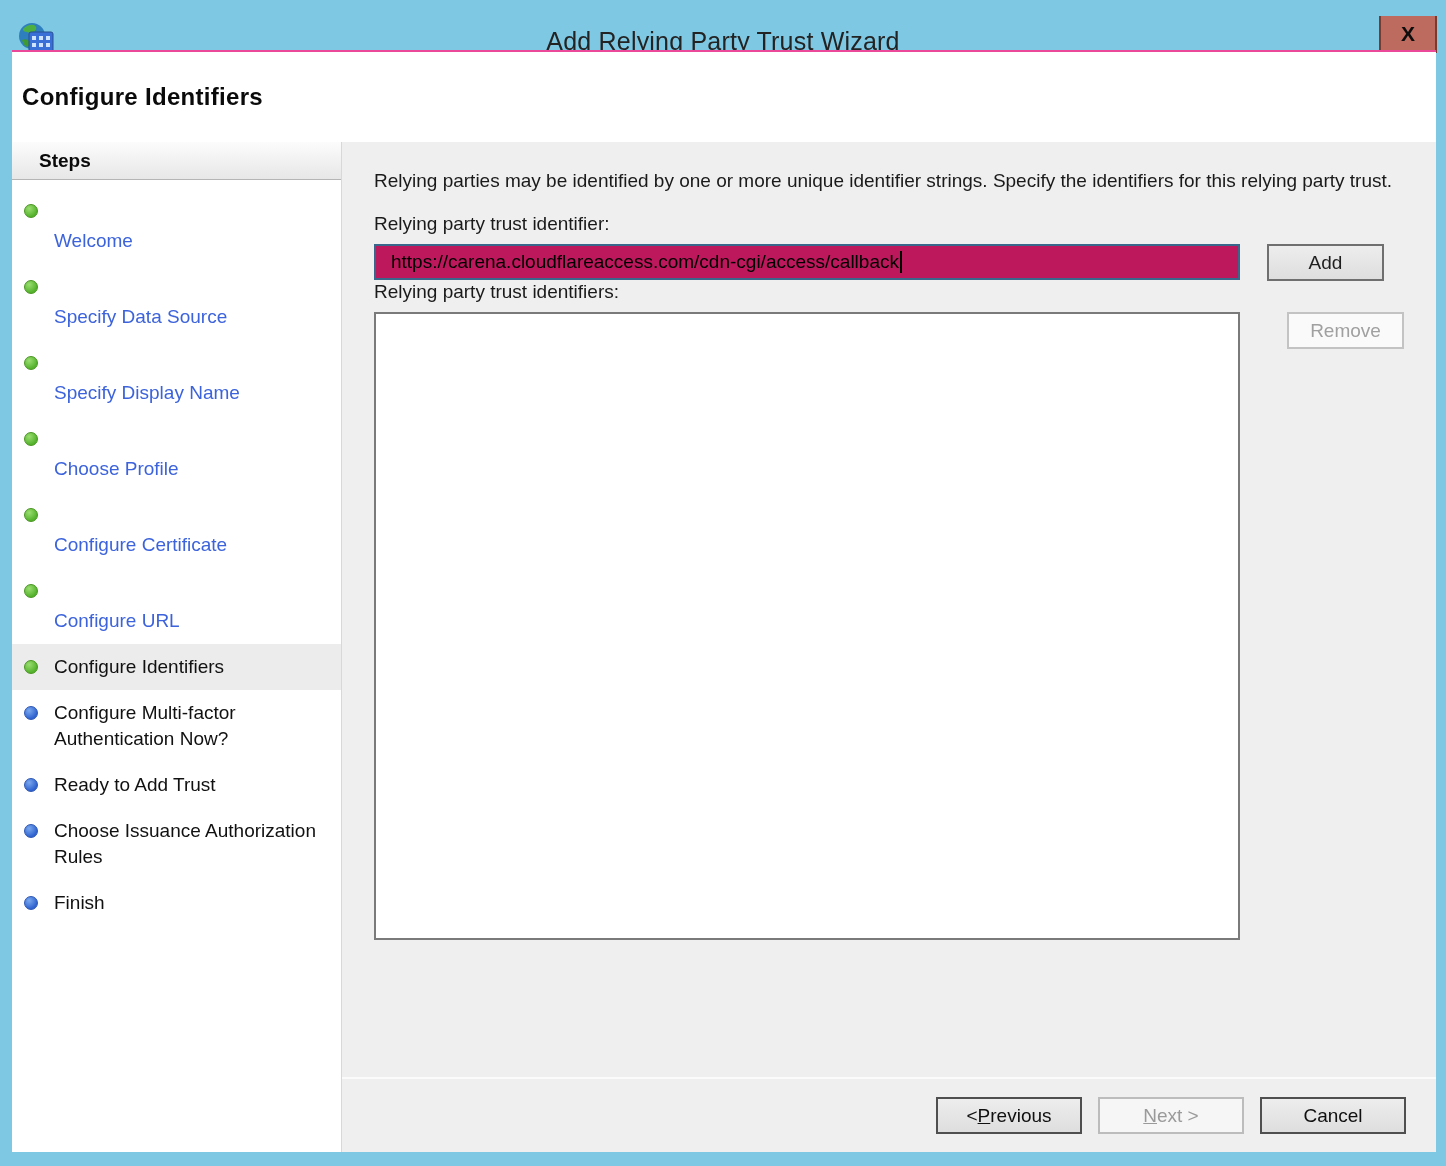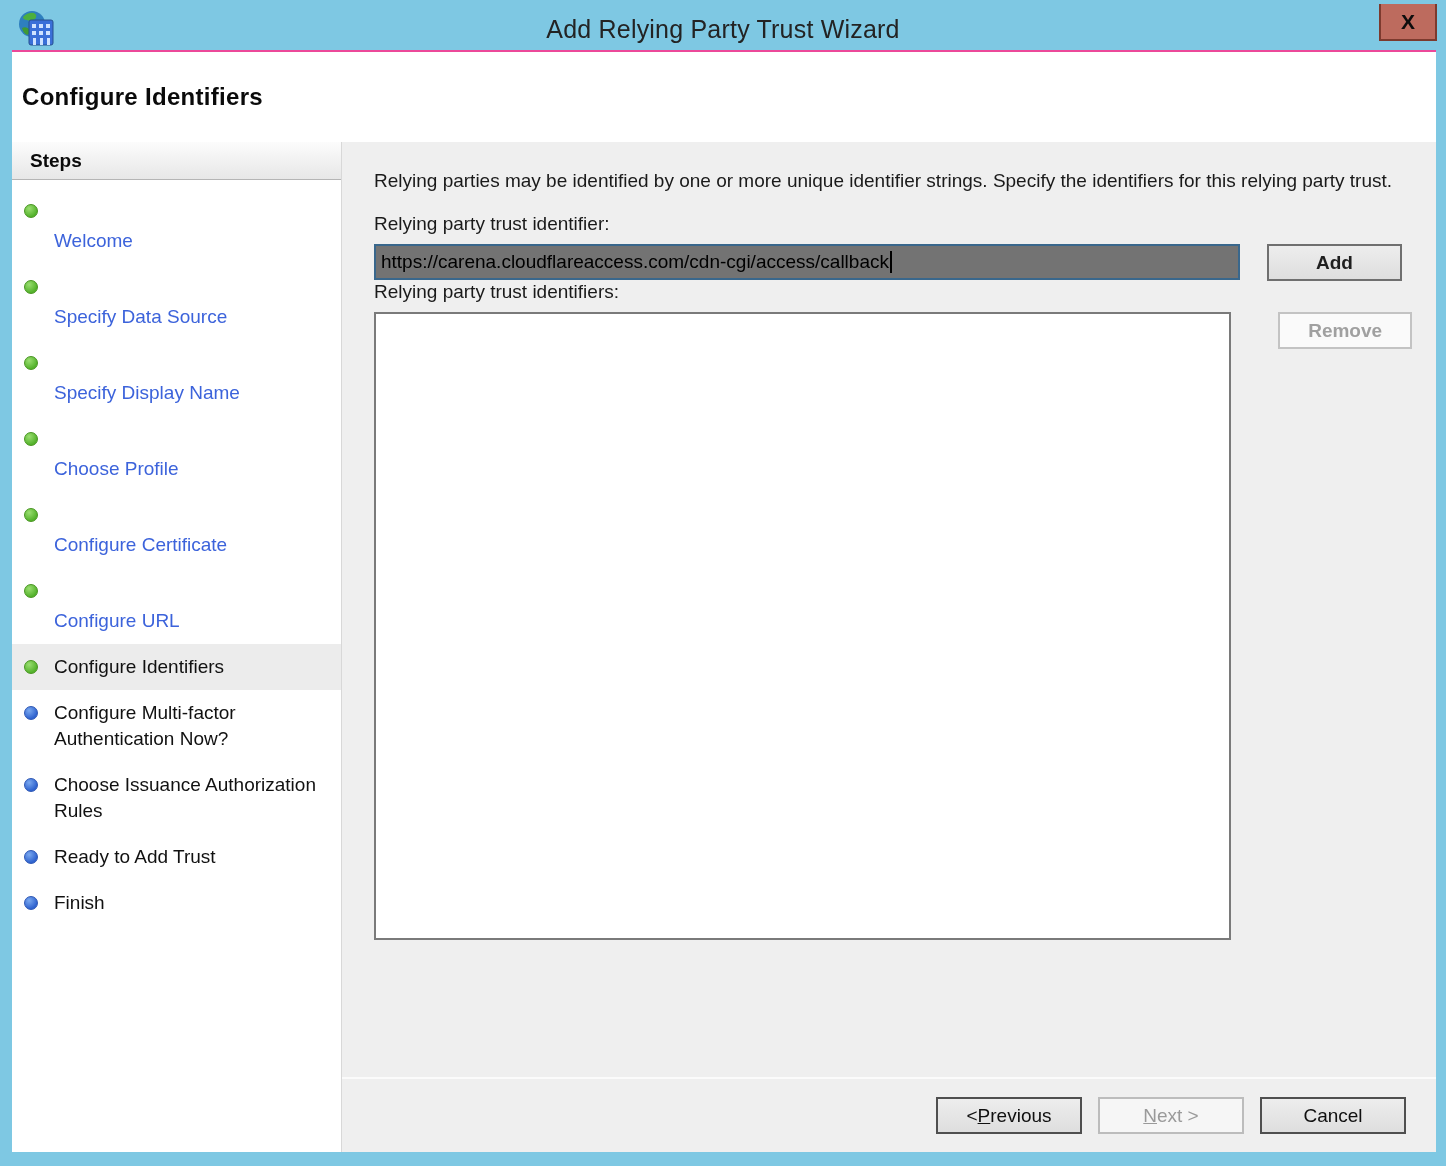--- a/index.html
+++ b/index.html
@@ -8,21 +8,21 @@
 
   .window {
     position:relative;
     width:1446px; height:1166px;
     background:#7ec8e3;
     overflow:hidden;
   }
 
   
   .titlebar {
-    position:absolute; top:4px; left:0; right:0; height:50px;
+    position:absolute; top:16px; left:0; right:0; height:50px;
     background:#7ec8e3;
   }
   .app-icon { position:absolute; left:18px; top:6px; width:37px; height:37px; }
   .title-text {
     position:absolute; top:0; left:0; right:0; height:50px;
     display:flex; align-items:center; justify-content:center;
     font-size:25px; color:#232323; letter-spacing:0.2px;
   }
   .close-btn {
     position:absolute; top:0; right:9px; width:58px; height:37px;
@@ -52,21 +52,21 @@
   
   .sidebar {
     width:330px; background:#ffffff;
     border-right:1px solid #d8d8d8;
     display:flex; flex-direction:column;
   }
   .steps-header {
     height:38px;
     background:linear-gradient(#fcfcfc,#e7e7e7);
     border-bottom:1px solid #b5b5b5;
-    display:flex; align-items:center; padding-left:18px;
+    display:flex; align-items:center; padding-left:27px;
     font-size:19px; font-weight:bold; color:#0a0a0a;
   }
   .steps-list { padding-top:8px; }
   .step {
     display:flex; align-items:flex-start;
     padding:10px 10px 10px 12px;
     font-size:19px; line-height:26px;
   }
   .step .bullet {
     flex:0 0 14px; width:14px; height:14px; border-radius:50%;
@@ -96,38 +96,38 @@
 
   .instruction {
     font-size:19px; color:#1a1a1a; line-height:28px;
     max-width:1035px; margin-bottom:18px;
   }
   .field-label { font-size:19px; color:#1a1a1a; margin-bottom:9px; }
 
   .input-row { display:flex; align-items:flex-start; }
   .textbox {
     width:866px; height:36px;
-    background:#737373;
+    background:#be185d;
     border:2px solid #39678c;
     display:flex; align-items:center;
-    padding:0 5px;
+    padding:0 15px;
     font-size:19px; color:#000;
     white-space:nowrap; overflow:hidden;
     cursor:text;
   }
   .caret { display:inline-block; width:2px; height:22px; background:#000; margin-left:1px; }
 
   .btn {
     font-family:"Liberation Sans", sans-serif;
     font-size:19px;
     display:flex; align-items:center; justify-content:center;
     cursor:pointer;
   }
   .btn-side {
-    width:135px; height:37px; margin-left:27px;font-weight:bold;
+    width:117px; height:37px; margin-left:27px;
   }
   .btn-enabled {
     background:linear-gradient(#ededed,#dedede);
     border:2px solid #6f6f6f;
     color:#1f1f1f;
   }
   .btn-disabled {
     background:#fafafa;
     border:2px solid #c3c3c3;
     color:#a0a0a0;
@@ -226,25 +226,25 @@
             <div class="step current">
               <span class="bullet"></span>
               <span class="step-label">Configure Identifiers</span>
             </div>
             <div class="step pending">
               <span class="bullet"></span>
               <span class="step-label">Configure Multi-factor Authentication Now?</span>
             </div>
             <div class="step pending">
               <span class="bullet"></span>
+              <span class="step-label">Ready to Add Trust</span>
+            </div>
+            <div class="step pending">
+              <span class="bullet"></span>
               <span class="step-label">Choose Issuance Authorization Rules</span>
-            </div>
-            <div class="step pending">
-              <span class="bullet"></span>
-              <span class="step-label">Ready to Add Trust</span>
             </div>
             <div class="step pending">
               <span class="bullet"></span>
               <span class="step-label">Finish</span>
             </div>
           </div>
       </div>
 
       <div class="main">
         <div class="content">

